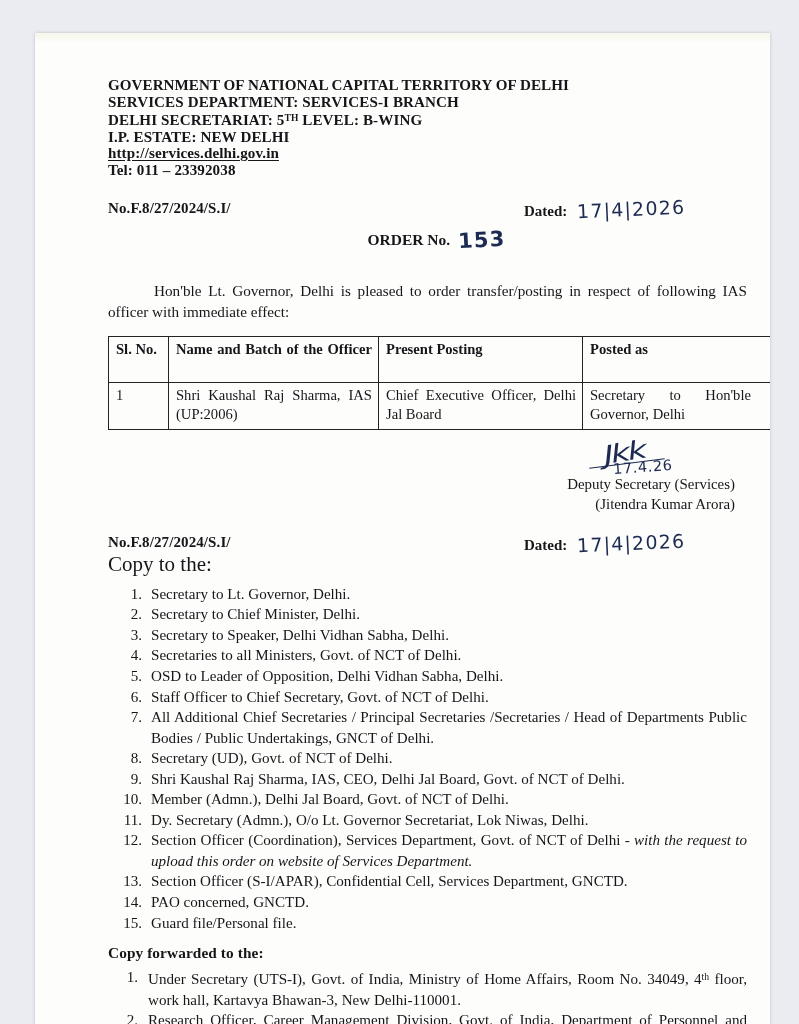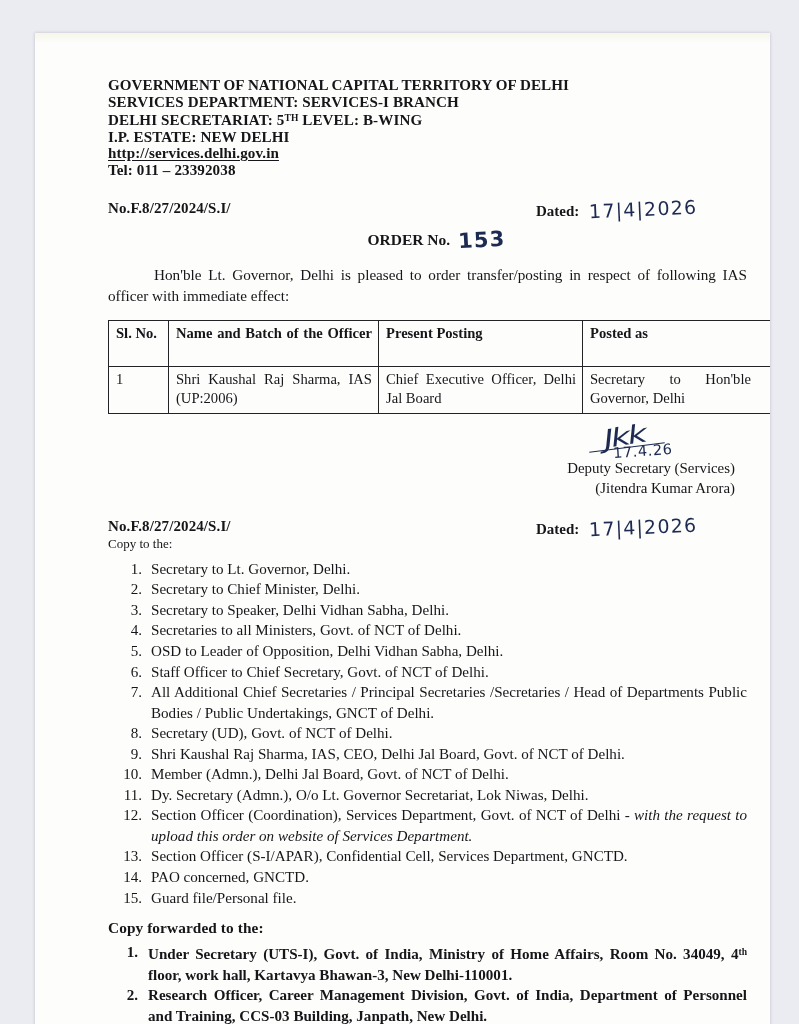--- a/index.html
+++ b/index.html
@@ -66,21 +66,21 @@
     position: relative;
     text-align: right;
   }
   .refno {
     font-weight: bold;
     font-size: 15px;
     letter-spacing: 0.1px;
   }
   .datedwrap {
     position: absolute;
-    left: 428px;
+    left: 416px;
     top: -2px;
     display: flex;
     align-items: baseline;
   }
   .dated-label {
     font-weight: bold;
     font-size: 15px;
   }
   .hand {
     font-family: "DejaVu Sans", sans-serif;
@@ -99,21 +99,21 @@
     margin-top: 9px;
     padding-left: 18px;
   }
   .orderno .hand {
     font-size: 21px;
     margin-left: 8px;
     transform: rotate(-3deg) translateY(2px);
   }
 
   .para {
-    margin-top: 14px;
+    margin-top: 30px;
     font-size: 15.2px;
     line-height: 21.5px;
     text-align: justify;
     text-indent: 46px;
   }
 
   
   table.officers {
     margin-top: 13px;
     width: 634px;
@@ -186,21 +186,21 @@
     font-family: "DejaVu Sans", sans-serif;
     font-size: 14.5px;
     color: #1d2a52;
     transform: rotate(-4deg);
     letter-spacing: 0.6px;
   }
 
   
   .refrow2 { margin-top: 20px; }
   .copyto {
-    font-size: 13px;
+    font-size: 21px;
     margin-top: 1px;
   }
   .copyfwd-head {
     font-weight: bold;
     font-size: 15.3px;
     margin-top: 11px;
     letter-spacing: 0.1px;
   }
 
   
@@ -222,21 +222,21 @@
   ol.cl li::before {
     content: counter(cli) ".";
     position: absolute;
     left: 0;
     width: 34px;
     text-align: right;
     font-size: 15.1px;
   }
   ol.cl li i { font-style: italic; }
   ol.cl2 { margin-top: 5px; }
-  ol.cl2 li { padding-left: 40px; font-weight: bold; }
+  ol.cl2 li { padding-left: 40px; }
   ol.cl2 li::before { width: 30px; }
   ol.cl li sup {
     font-size: 9.6px;
     vertical-align: 0.45em;
   }
 </style>
 </head>
 <body>
 
 <div id="page">

